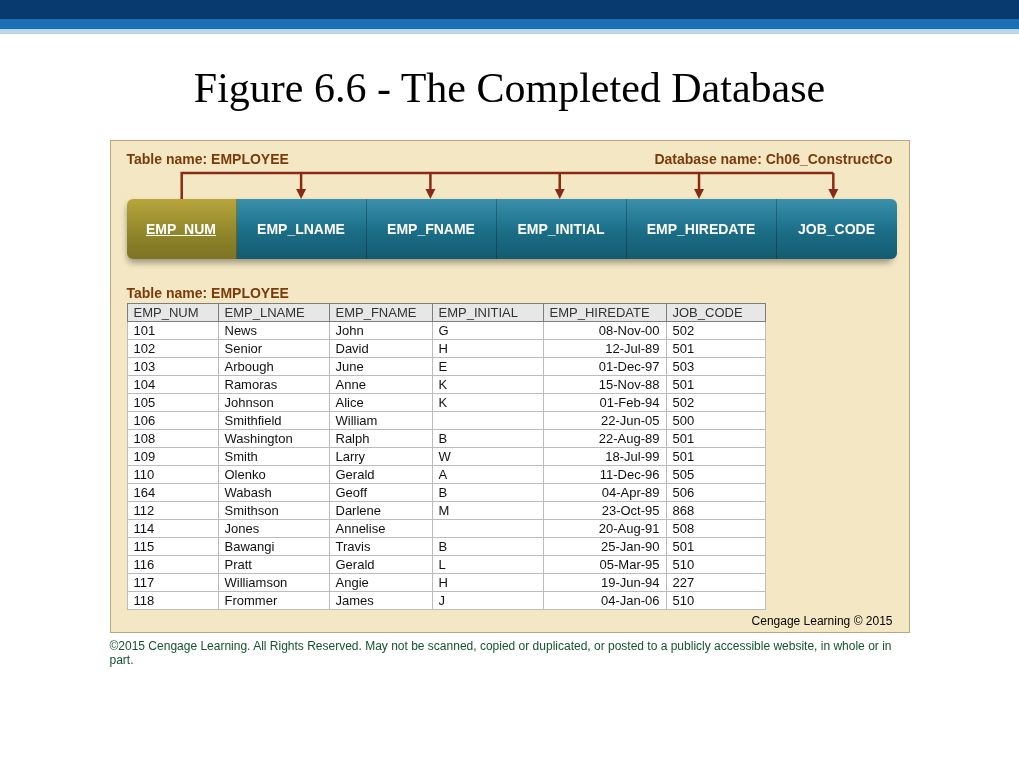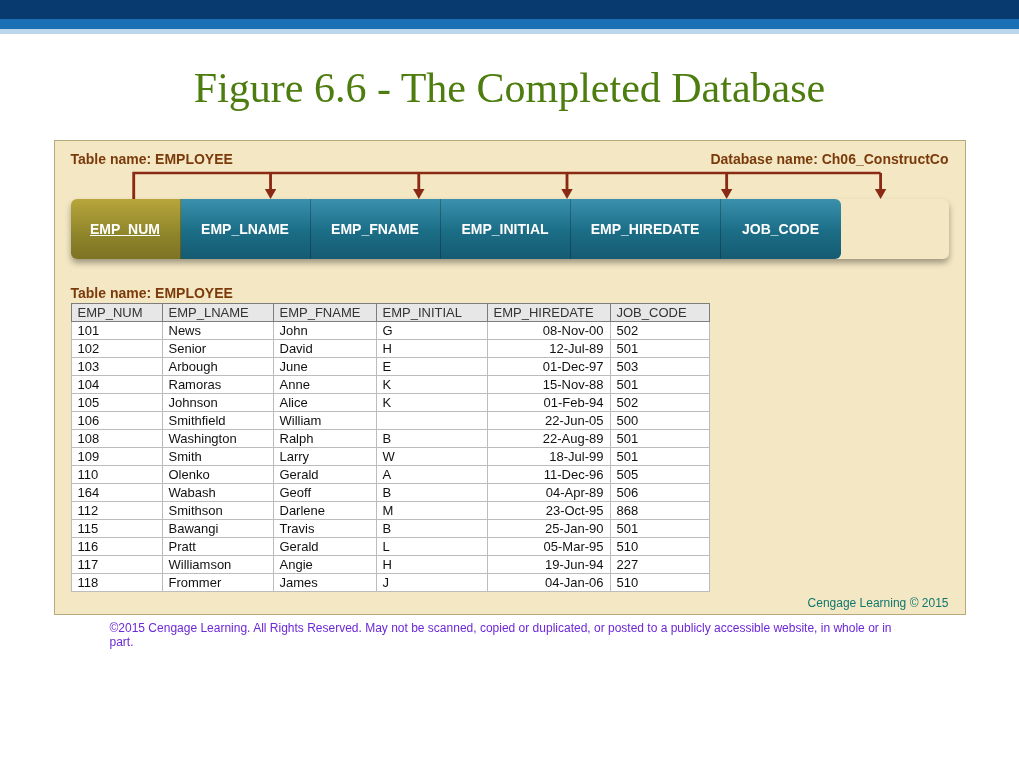--- a/index.html
+++ b/index.html
@@ -10,28 +10,28 @@
     width: 1019px;
   }
   .banner {
     width: 100%;
     height: 34px;
     background: linear-gradient(to bottom, #083a6f 0 55%, #1b6fb4 55% 85%, #bcd7ec 85% 100%);
   }
   .title {
     font-family: "Times New Roman", Times, serif;
     font-size: 42px;
-    color: #4d7c0f;
+    color: #000000;
     text-align: center;
     margin-top: 30px;
     margin-bottom: 28px;
     font-weight: 400;
   }
   .figure-frame {
-    width: 912px;
+    width: 800px;
     margin: 0 auto;
     background: #f4e8c4;
     border: 1px solid #b7a87d;
     padding: 10px 16px 4px 16px;
     box-sizing: border-box;
   }
   .meta-row {
     display: flex;
     font-size: 14px;
     color: #7b3a0b;
@@ -133,29 +133,29 @@
   .col-lname { width: 98px; }
   .col-fname { width: 90px; }
   .col-init  { width: 98px; }
   .col-hire  { width: 110px; text-align: right; }
   .col-job   { width: 86px; }
   table.data td.col-hire { text-align: right; }
 
   .credit {
     text-align: right;
     font-size: 12px;
-    color: #0f766e;
+    color: #000000;
     margin-top: 4px;
   }
 
   .footer-note {
     width: 800px;
     margin: 6px auto 16px auto;
     font-size: 12px;
-    color: #6d28d9;
+    color: #14532d;
     text-align: left;
   }
 </style>
 </head>
 <body>
 
 <div class="banner"></div>
 
 <div class="title">Figure 6.6 - The Completed Database</div>
 
@@ -295,20 +295,28 @@
         </tr>
         <tr>
           <td class="col-num">112</td>
           <td class="col-lname">Smithson</td>
           <td class="col-fname">Darlene</td>
           <td class="col-init">M</td>
           <td class="col-hire">23-Oct-95</td>
           <td class="col-job">868</td>
         </tr>
         <tr>
+          <td class="col-num">114</td>
+          <td class="col-lname">Jones</td>
+          <td class="col-fname">Annelise</td>
+          <td class="col-init"></td>
+          <td class="col-hire">20-Aug-91</td>
+          <td class="col-job">508</td>
+        </tr>
+        <tr>
           <td class="col-num">115</td>
           <td class="col-lname">Bawangi</td>
           <td class="col-fname">Travis</td>
           <td class="col-init">B</td>
           <td class="col-hire">25-Jan-90</td>
           <td class="col-job">501</td>
         </tr>
         <tr>
           <td class="col-num">116</td>
           <td class="col-lname">Pratt</td>

